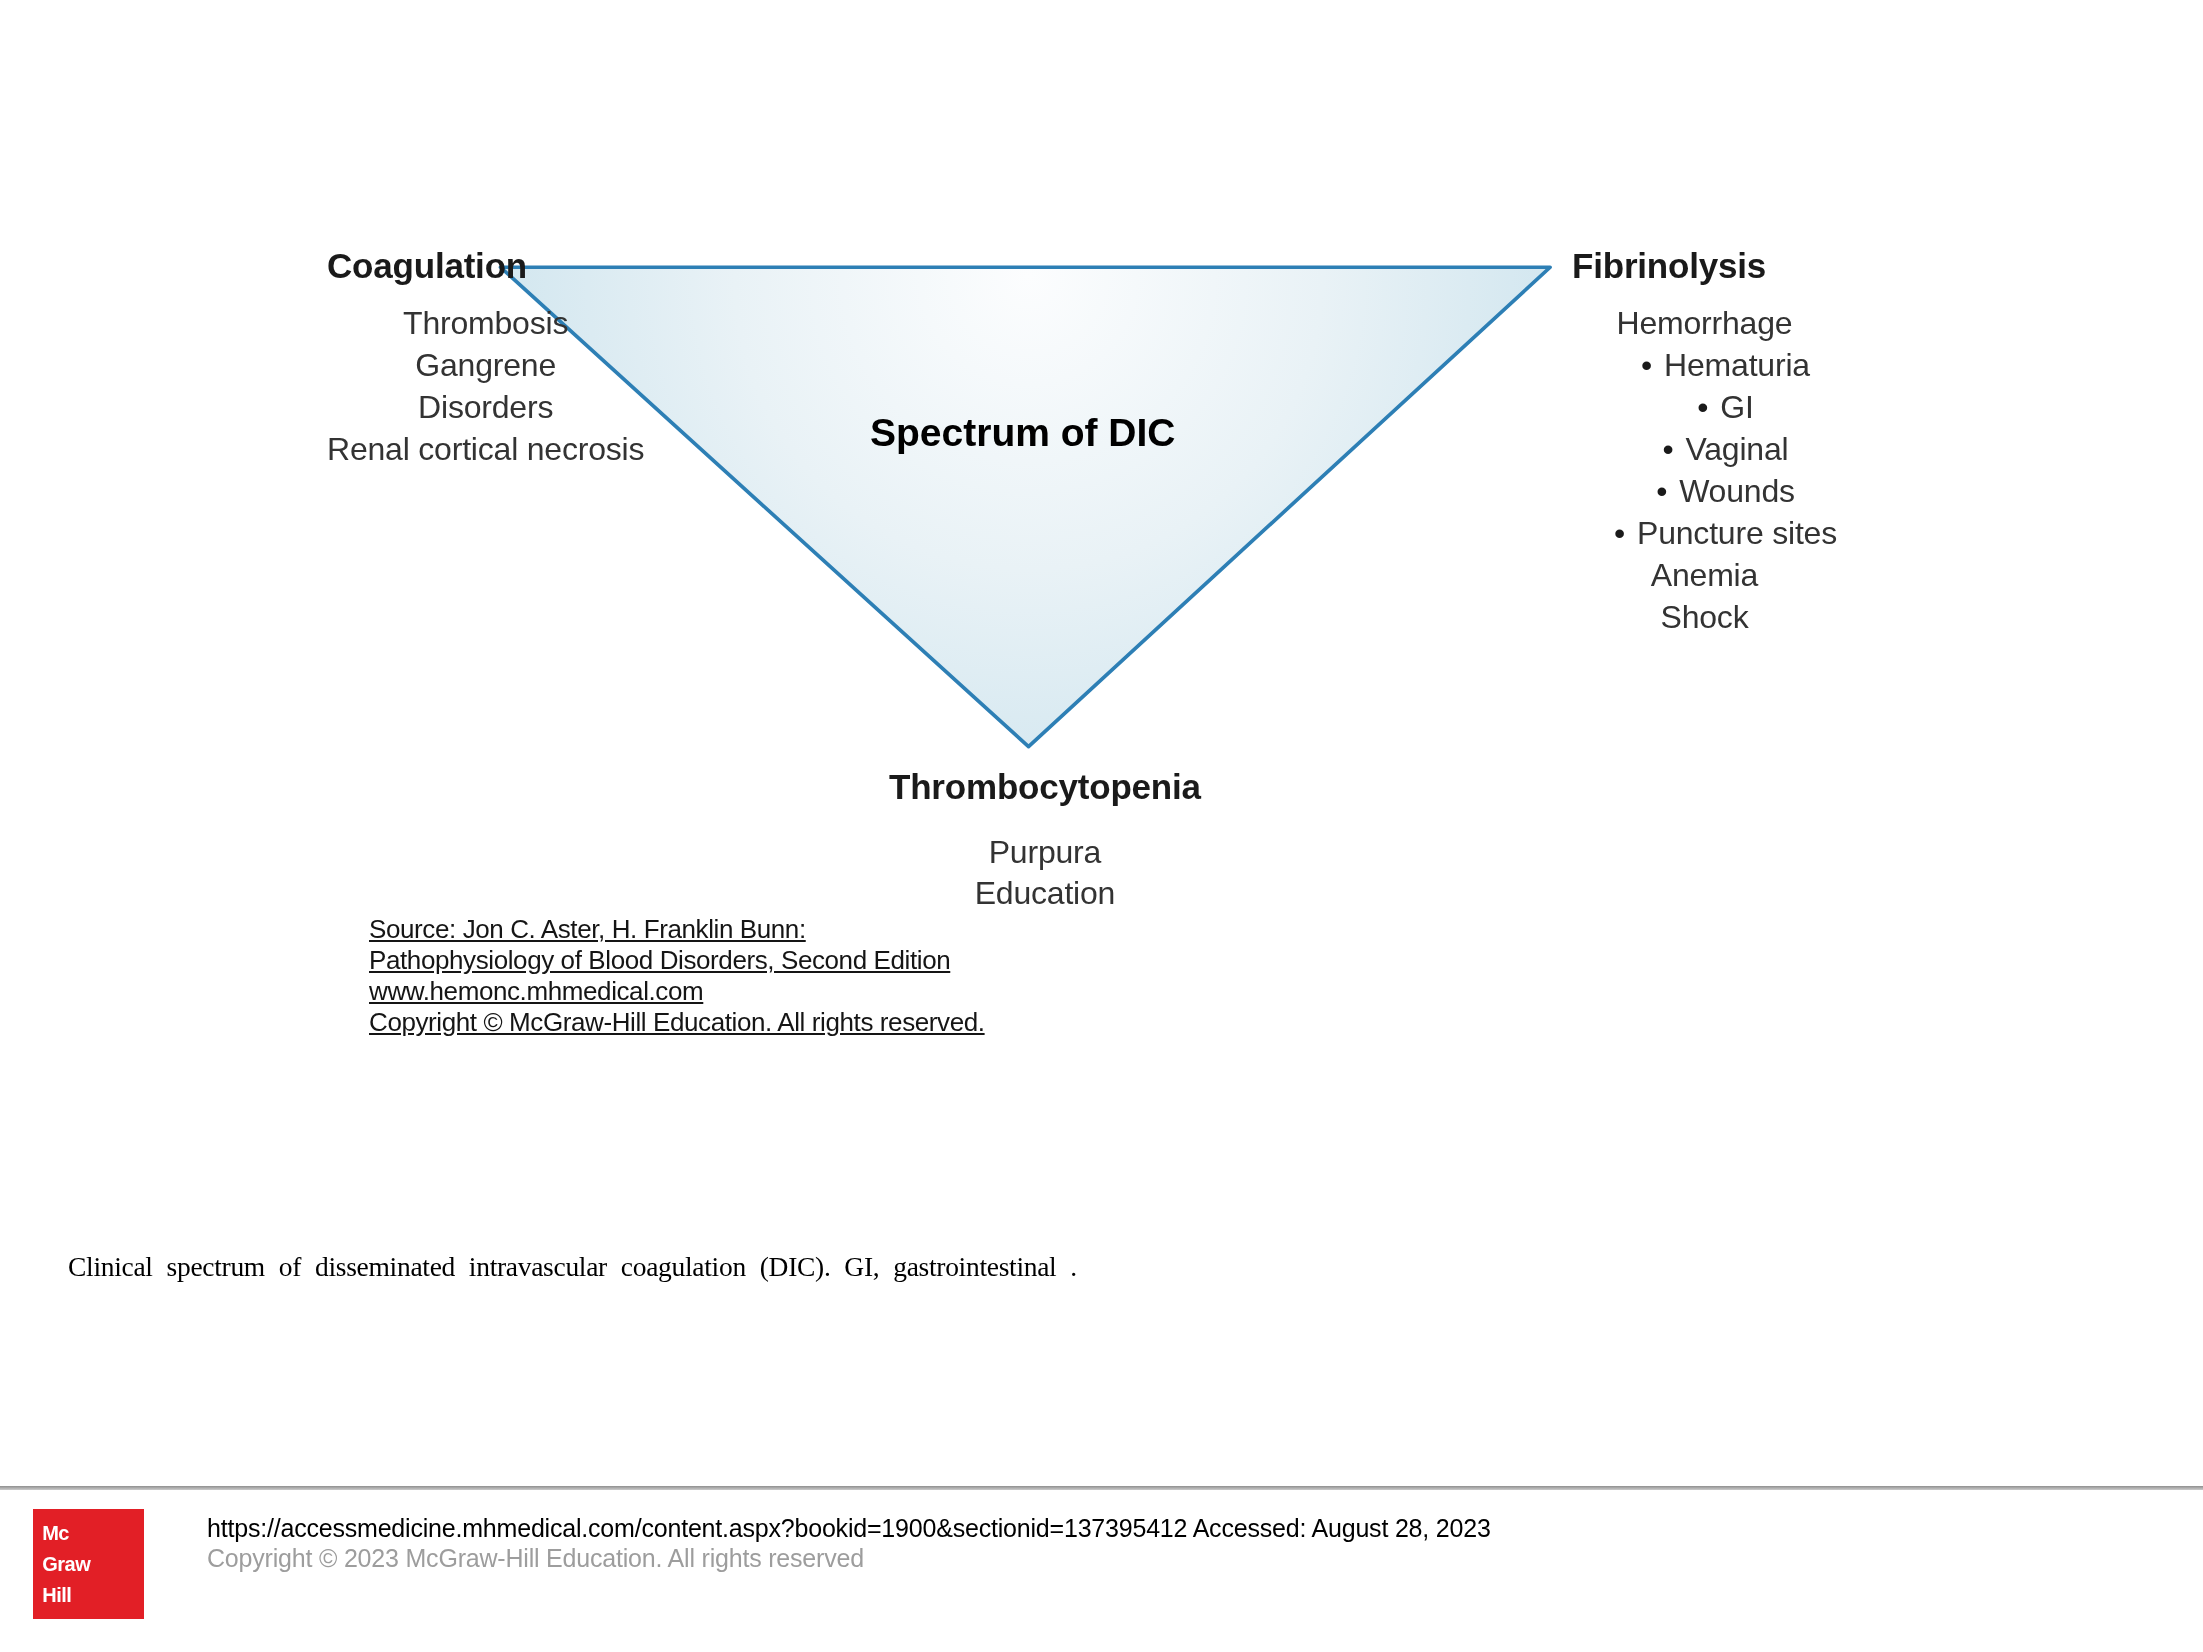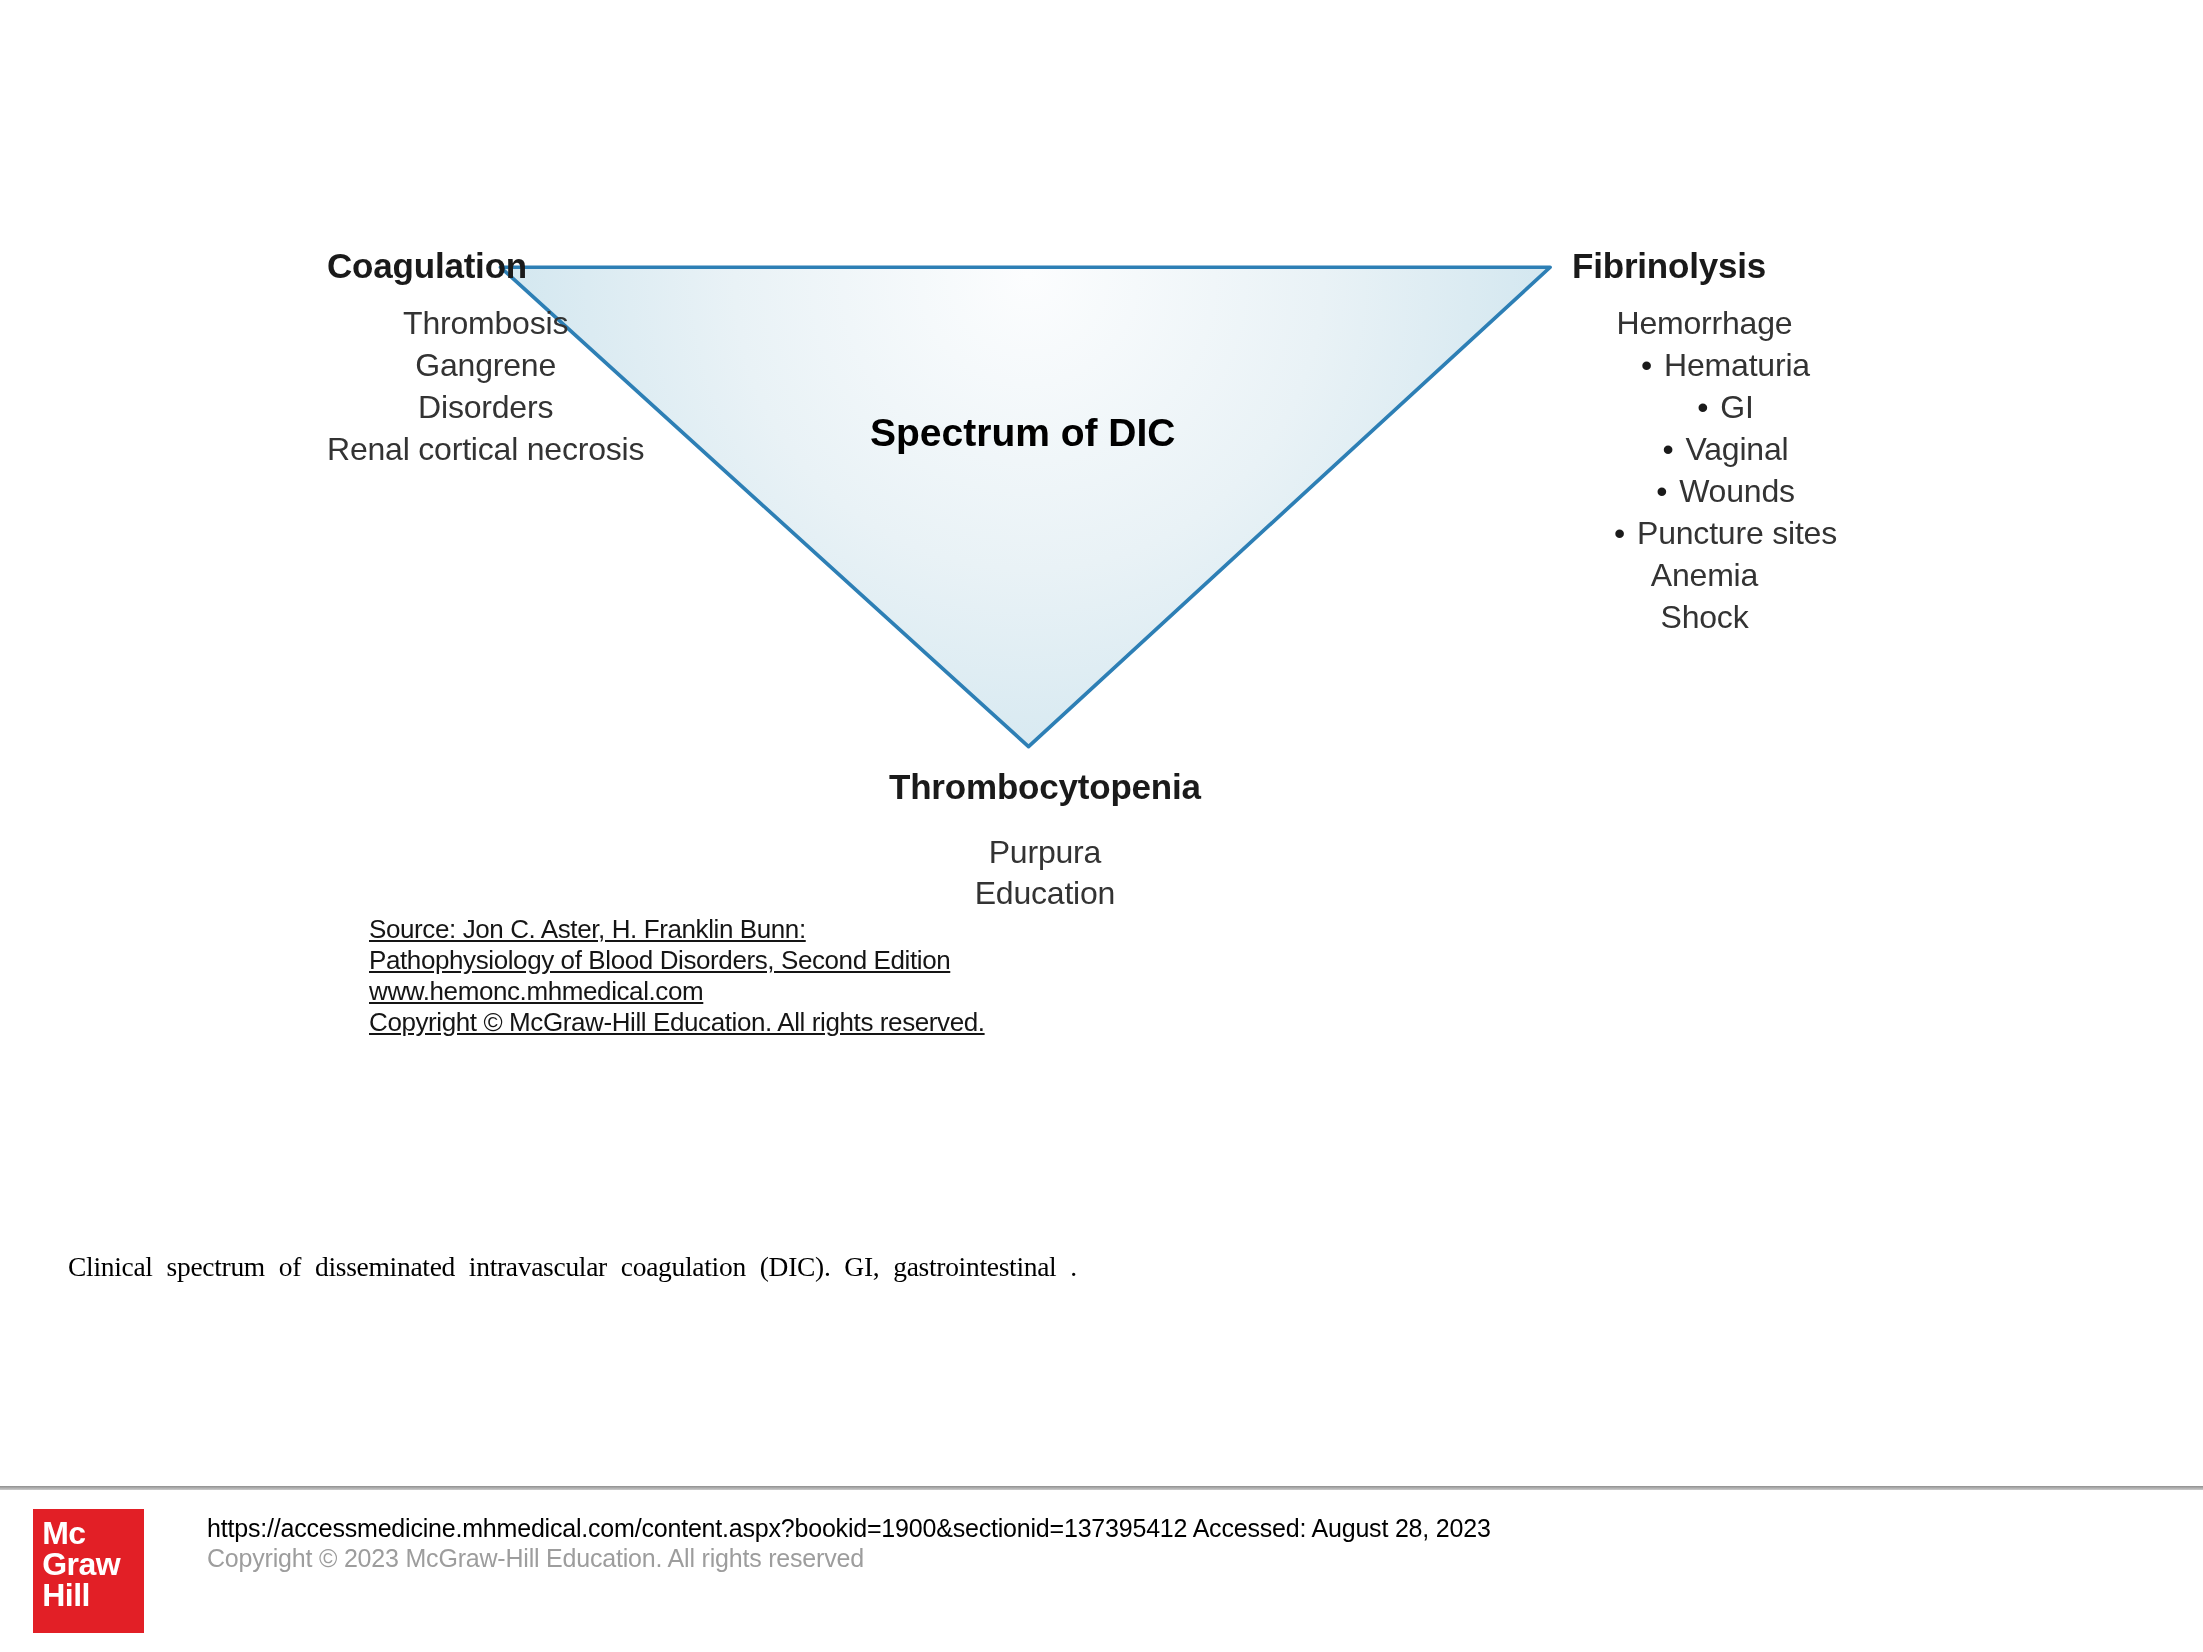--- a/index.html
+++ b/index.html
@@ -38,23 +38,23 @@
     position:absolute; left:68px; top:1251px;
     font-size:27.5px; color:#000000; letter-spacing:-0.3px; word-spacing:7.3px; white-space:nowrap;font-family:Liberation Serif, serif;
   }
 
   #footer-rule {
     position:absolute; left:0; top:1486px; width:2204px; height:3.7px;
     background:linear-gradient(to bottom, #8f8f8f, #cccccc);
   }
 
   #mcgraw-logo {
-    position:absolute; left:33px; top:1509px; width:111px; height:124px;
+    position:absolute; left:33px; top:1509px; width:111px; height:110px;
     box-sizing:border-box; padding:9.2px 0 0 9.2px;
-    color:#ffffff; font-weight:bold; font-size:32px; line-height:31px; letter-spacing:-0.5px;
+    color:#ffffff; font-weight:bold; font-size:20px; line-height:31px; letter-spacing:-0.5px;
   }
 
   #citation-block {
     position:absolute; left:207px; top:1513px;
     font-size:25px; line-height:30px; color:#000000; letter-spacing:-0.2px;
   }
   #citation-block .cit-line { white-space:nowrap; }
   .cit-italic { font-style:italic; margin-left:-14.7px; }
   .cit-suffix { margin-left:-9.2px; }
   .cit-gray { color:#9d9d9d; }

